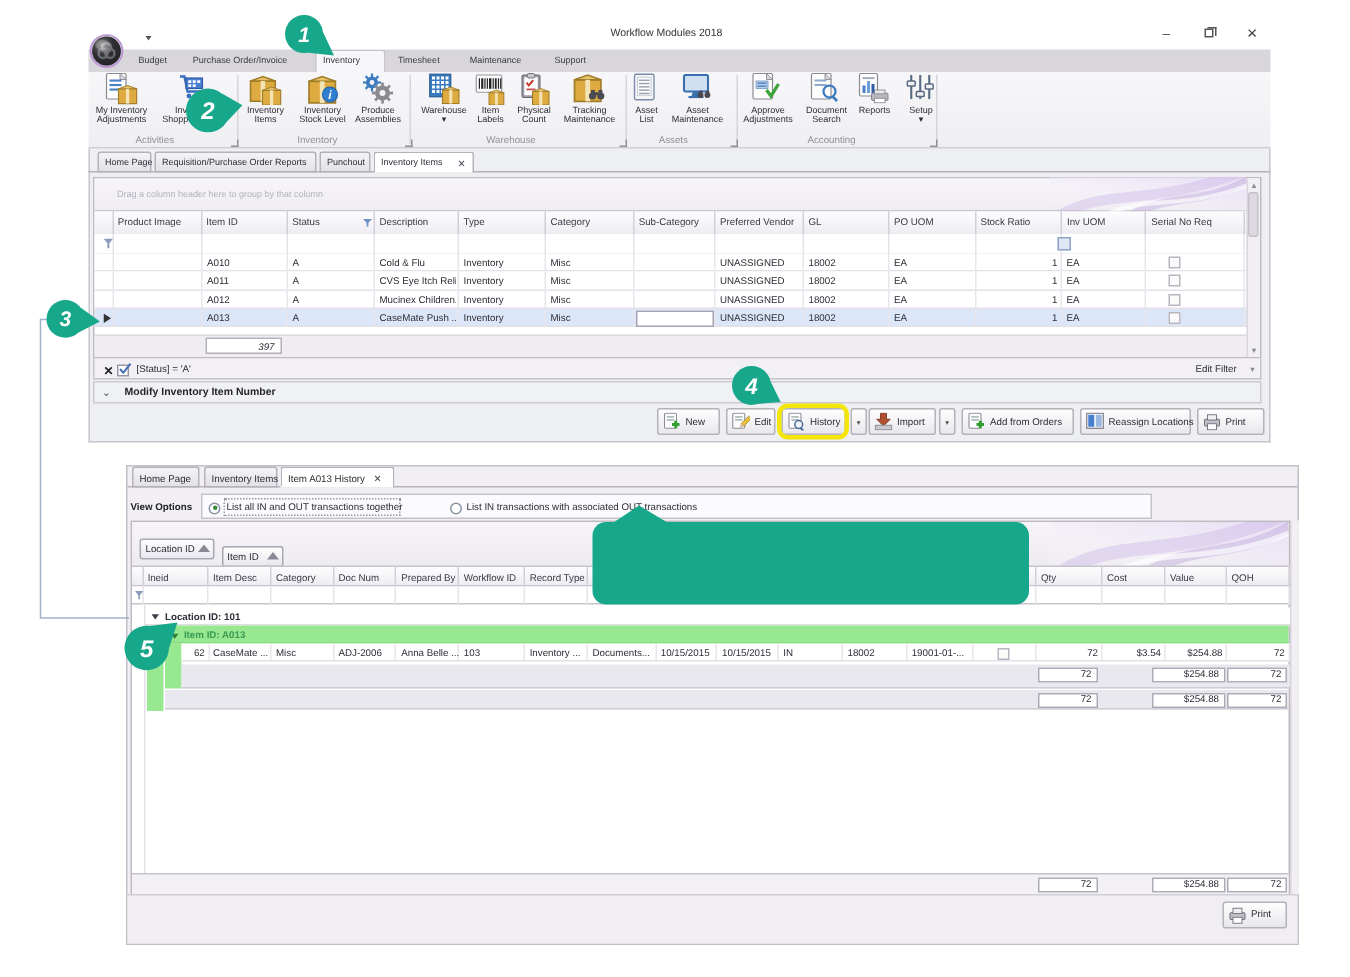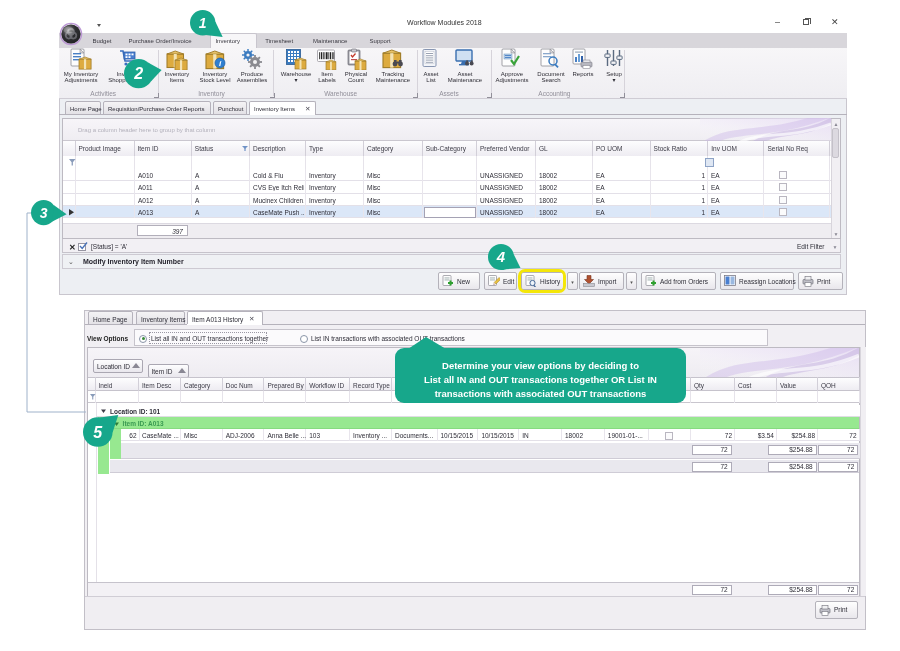--- a/index.html
+++ b/index.html
@@ -714,21 +714,20 @@
       </g>
     </svg>
     <div class="t" style="left:834px;top:606.0px">Print</div>
 <svg style="position:absolute;left:20px;top:205px;z-index:5" width="70" height="215">
       <polyline points="14,8 7,8 7,207 66,207" fill="none" stroke="#9fb2ca" stroke-width="1"></polyline>
     </svg>
 <div style="position:absolute;left:395px;top:348px;width:291px;height:55px;background:#17a78b;border-radius:9px;z-index:50"></div>
 <svg style="position:absolute;left:400px;top:337px;z-index:50" width="60" height="13">
       <polygon points="8,12 46,12 26,0" fill="#17a78b"></polygon>
     </svg>
-<div style="position:absolute;left:395px;top:358.5px;width:291px;text-align:center;color:#fff;font-weight:bold;font-size:9.5px;line-height:14px;z-index:51">Determine your view options by deciding to<br>List all IN and OUT transactions together OR List IN<br>transactions with associated OUT transactions</div>
 <svg style="position:absolute;left:187.8px;top:7.8px;z-index:60" width="37" height="31" viewBox="0 0 37 31">
 <circle cx="14.7" cy="14.7" r="12.7" fill="#17a78b"></circle>
 <polygon points="34.7,29.0 27.3,13.4 17.6,27.1" fill="#17a78b"></polygon>
 <text x="14.7" y="19.7" fill="#fff" font-family="Liberation Sans, sans-serif" font-size="14" font-style="italic" font-weight="bold" text-anchor="middle">1</text>
 </svg>
 <svg style="position:absolute;left:122.4px;top:57.4px;z-index:60" width="42" height="33" viewBox="0 0 42 33">
 <circle cx="16.6" cy="16.6" r="14.6" fill="#17a78b"></circle>
 <polygon points="39.6,13.1 26.0,5.4 28.9,24.5" fill="#17a78b"></polygon>
 <text x="16.6" y="22.4" fill="#fff" font-family="Liberation Sans, sans-serif" font-size="16" font-style="italic" font-weight="bold" text-anchor="middle">2</text>
 </svg>

